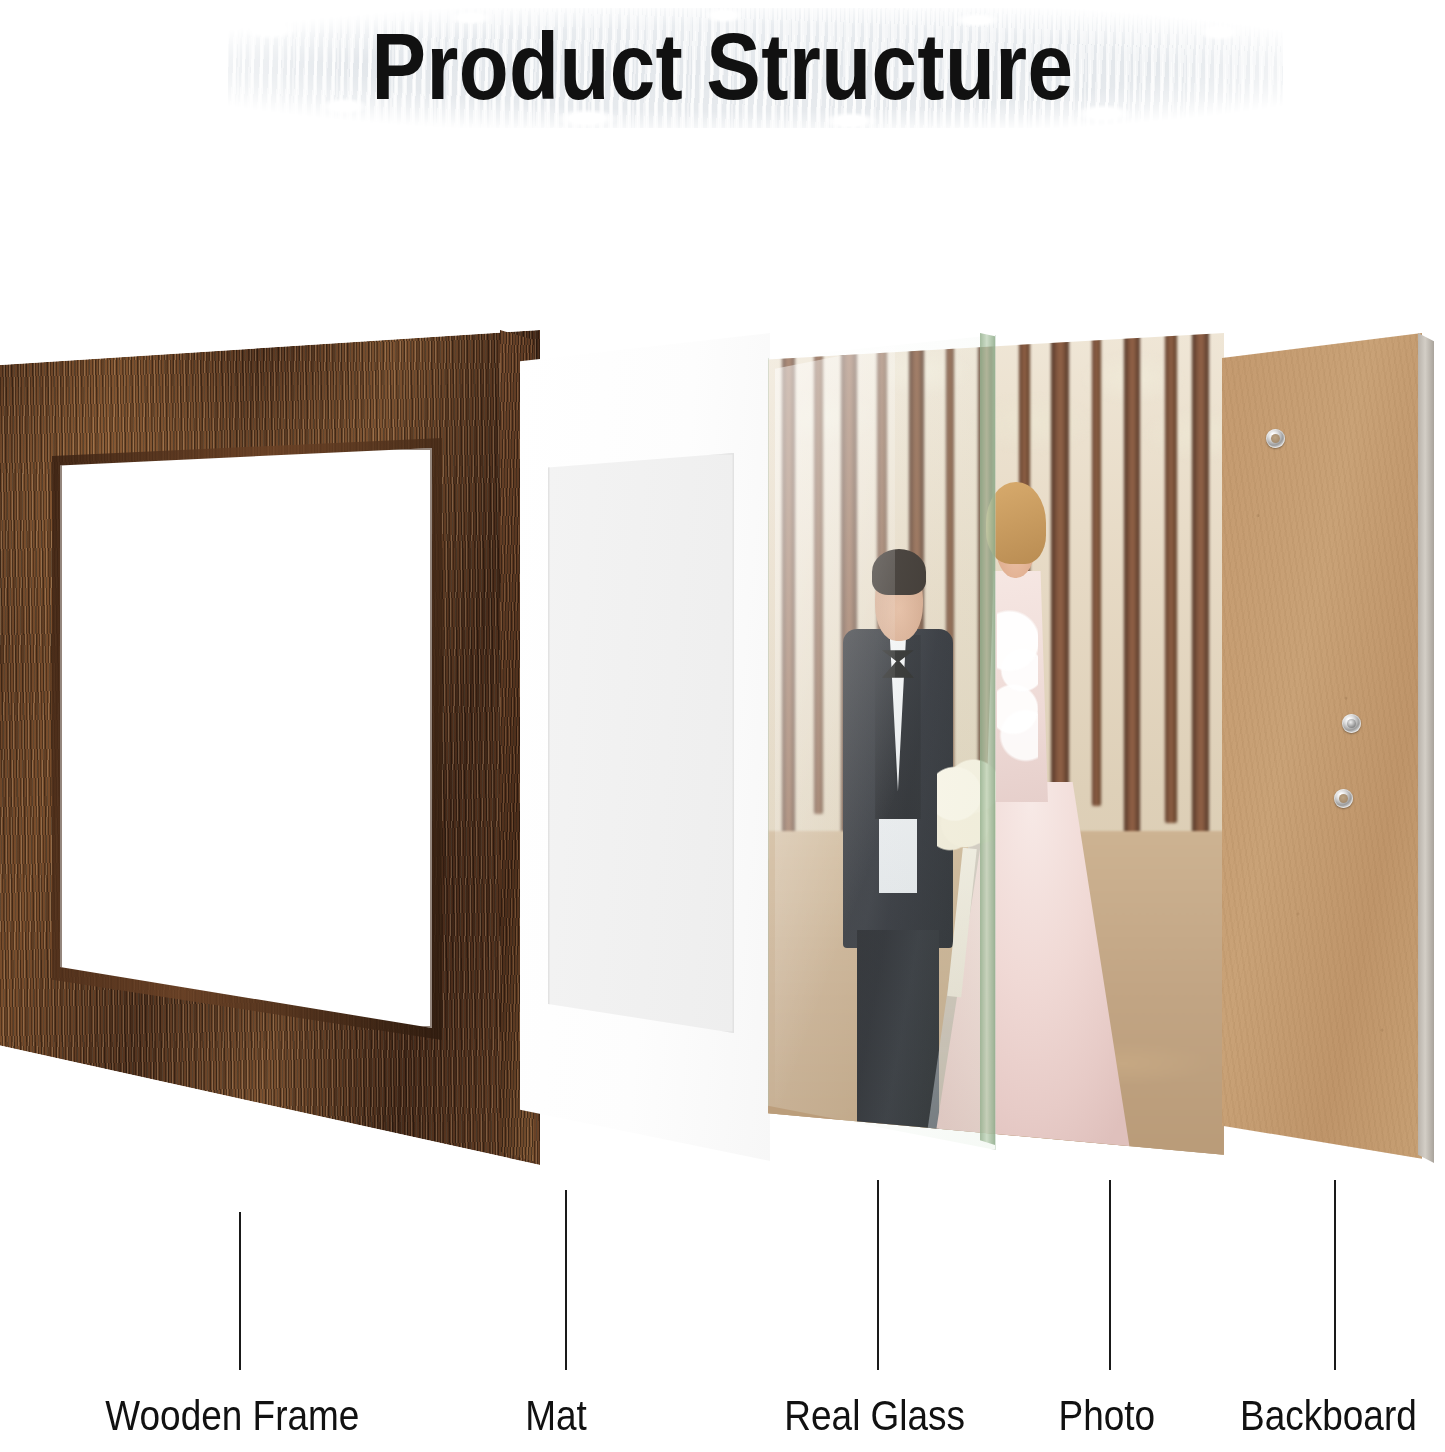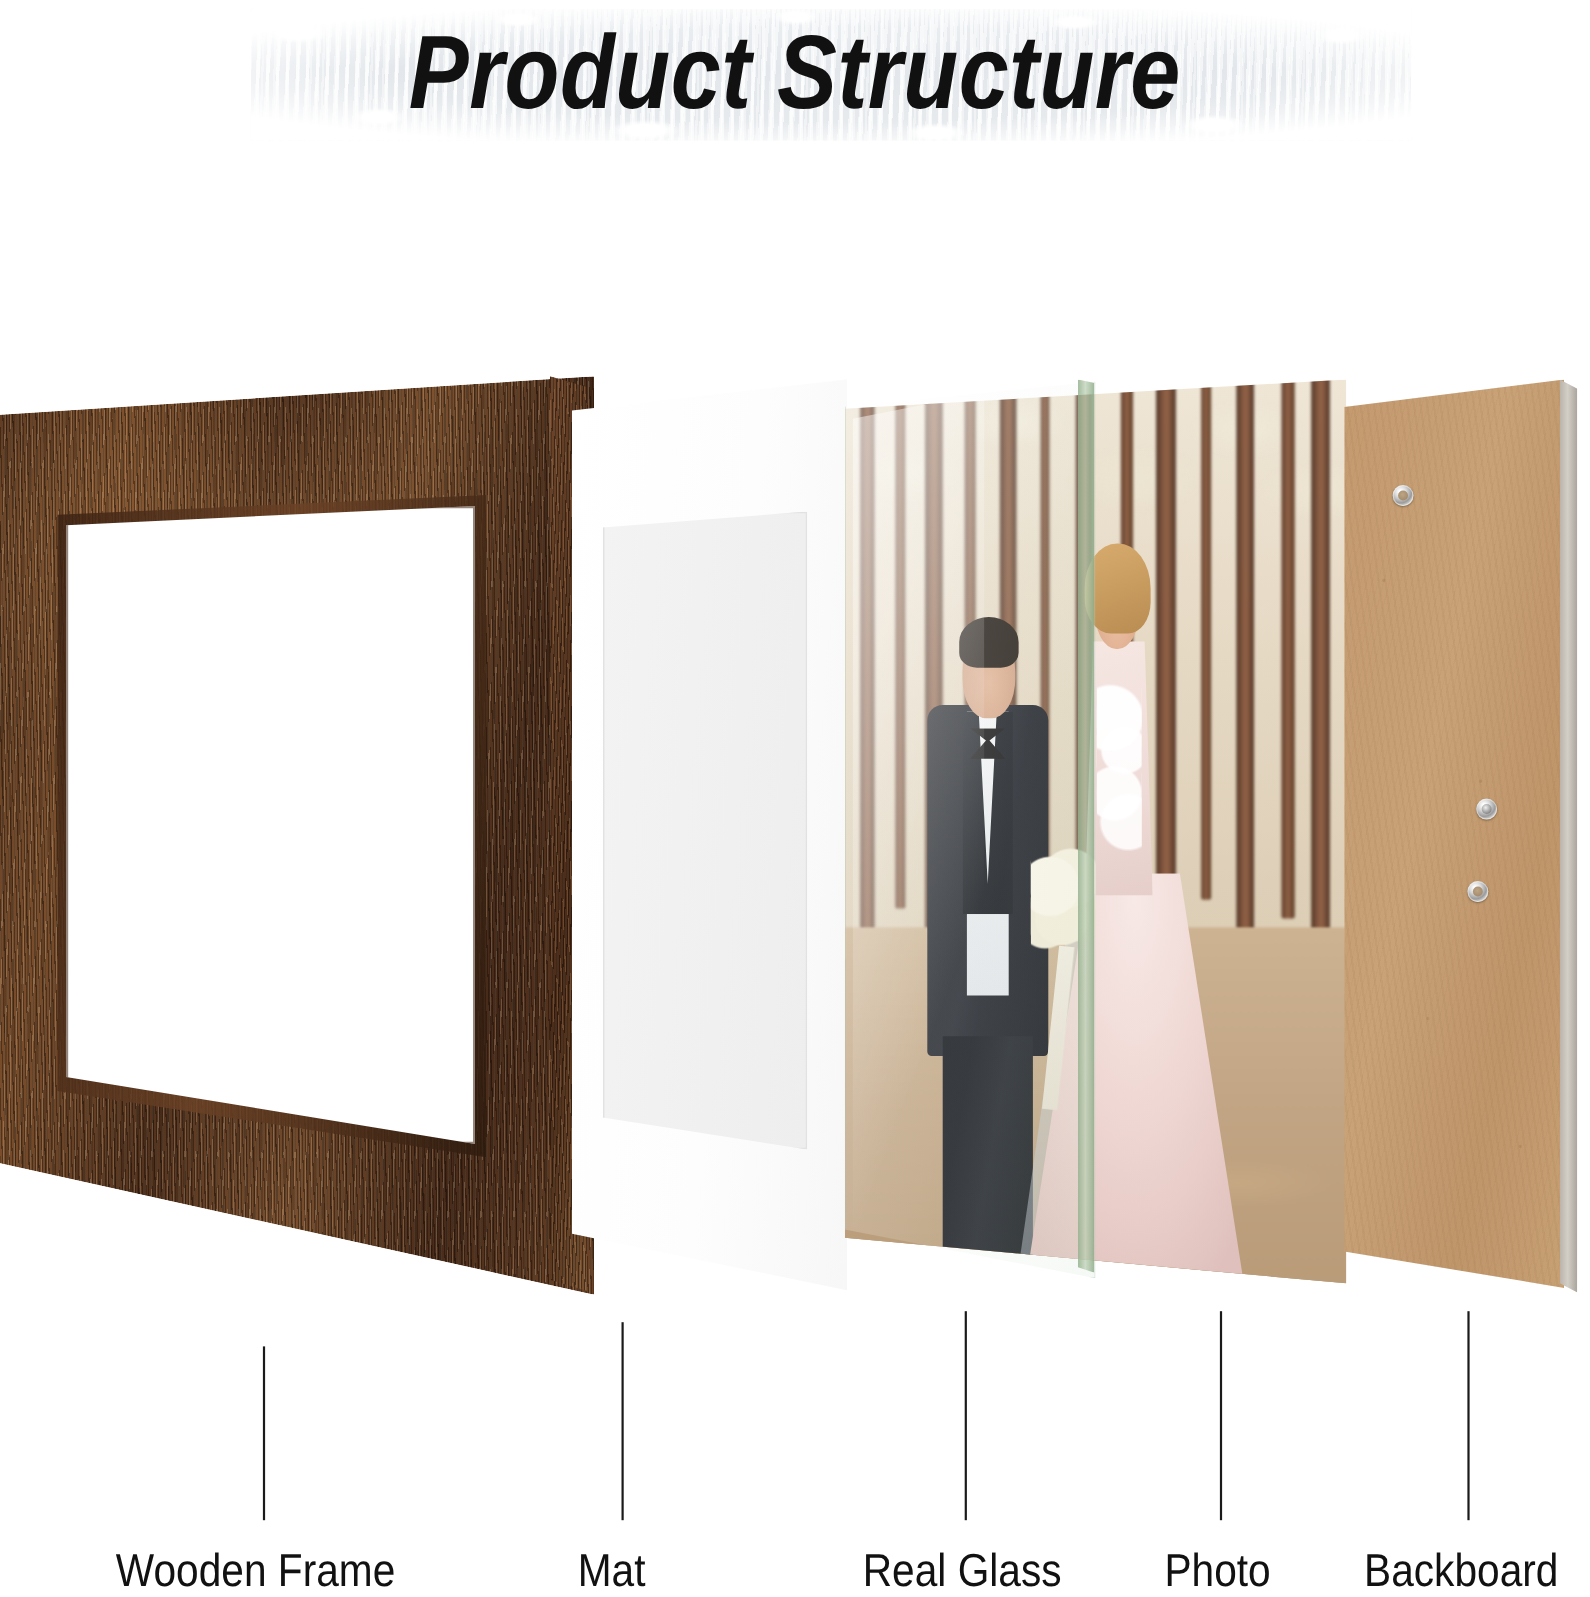--- a/index.html
+++ b/index.html
@@ -4,21 +4,21 @@
 <style>
   * { margin:0; padding:0; box-sizing:border-box; }
   html,body { background:#ffffff; }
   body {
     width:1445px; height:1452px; position:relative; overflow:hidden;
     font-family:"Liberation Sans","DejaVu Sans",sans-serif;
   }
 
   
   .title-wrap{
-    position:absolute; left:0; top:0; width:1445px; height:150px;font-style:italic;
+    position:absolute; left:0; top:0; width:1445px; height:150px;
   }
   .title-band{
     position:absolute; left:228px; top:8px; width:1055px; height:120px;
     background:
       radial-gradient(ellipse 40px 14px at 4% 18%, #ffffff 40%, transparent 70%),
       radial-gradient(ellipse 34px 12px at 11% 82%, #ffffff 40%, transparent 72%),
       radial-gradient(ellipse 30px 10px at 23% 8%, #ffffff 40%, transparent 72%),
       radial-gradient(ellipse 44px 13px at 34% 92%, #ffffff 40%, transparent 72%),
       radial-gradient(ellipse 28px 11px at 47% 6%, #ffffff 40%, transparent 72%),
       radial-gradient(ellipse 38px 12px at 59% 94%, #ffffff 40%, transparent 72%),
@@ -40,21 +40,21 @@
   }
   .title-text{
     position:absolute; left:0; top:10px; width:1445px;
     text-align:center; color:#111111;
     font-size:95px; line-height:112px; font-weight:bold;
     letter-spacing:.5px; transform:scaleX(.86); transform-origin:50% 50%;
     white-space:nowrap;
   }
 
   
-  .stage{ position:absolute; left:0; top:12px; width:1445px; height:1380px; }
+  .stage{ position:absolute; left:0; top:0; width:1445px; height:1380px; }
 
   
   .frame-layer{
     position:absolute; left:0px; top:330px; width:540px; height:835px;
     clip-path: polygon(0% 4.2%, 100% 0%, 100% 100%, 0% 85.7%);
   }
   .frame-face{
     position:absolute; inset:0;
     background:
       repeating-linear-gradient(88deg, rgba(0,0,0,.34) 0 1px, rgba(0,0,0,0) 1px 3px),

